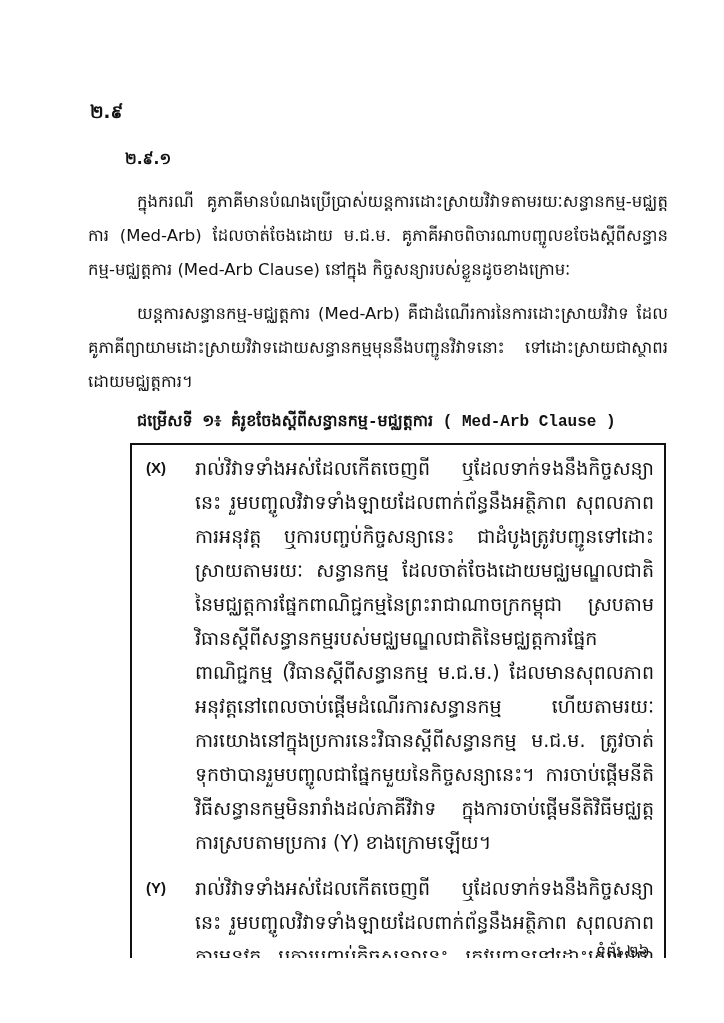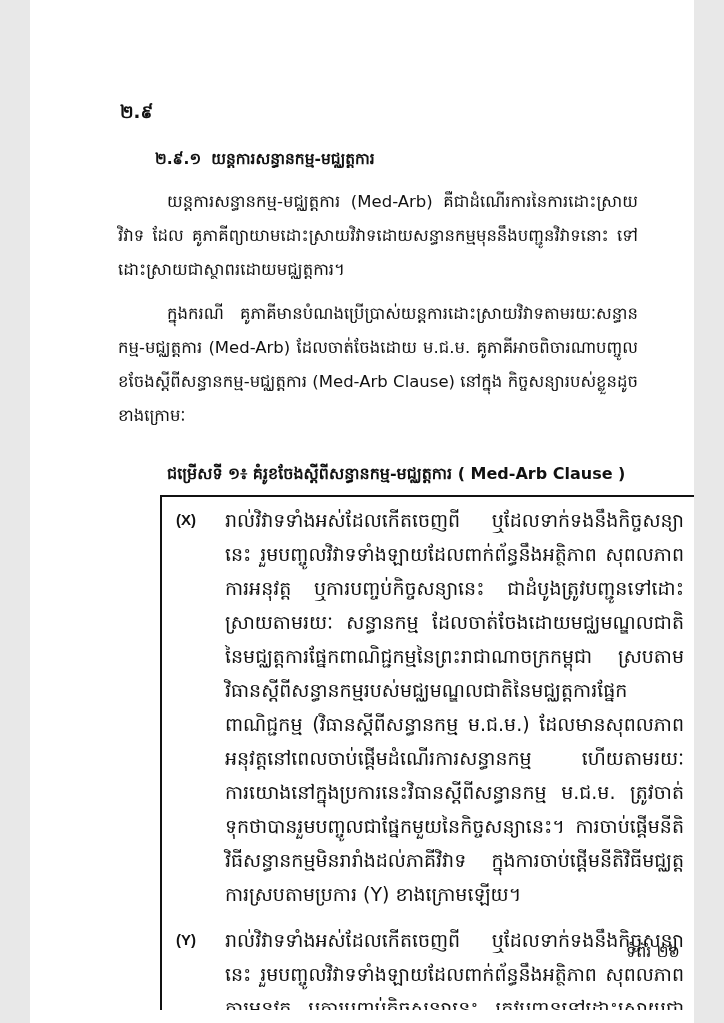--- a/index.html
+++ b/index.html
@@ -2,21 +2,21 @@
 <html><head>
 <meta charset="utf-8">
 <style>
   html, body {
     margin: 0;
     padding: 0;
     background: #e8e8e8;
   }
   .page {
     position: relative;
-    width: 664px;
+    width: 724px;
     height: 1023px;
     margin: 0 auto;
     background: #ffffff;
     color: #111111;
     font-family: "DejaVu Sans", sans-serif;
     box-sizing: border-box;
     padding: 95px 56px 0 88px;
     overflow: hidden;
   }
   .heading {
@@ -37,24 +37,25 @@
     margin-top: 14px;
   }
   .body-para {
     margin: 10px 0 0 0;
     font-size: 16.5px;
     line-height: 34px;
     text-align: justify;
     text-indent: 49px;
   }
   .option-heading {
-    margin: 26px 0 6px 49px;
+    margin: 8px 0 6px 49px;
     font-weight: bold;
     font-size: 16px;
     line-height: 30px;
+    font-family: Liberation Mono, monospace;
   }
   .clause-box {
     margin-left: 42px;
     width: 536px;
     height: 515px;
     border: 2px solid #111111;
     border-bottom: none;
     box-sizing: border-box;
     overflow: hidden;
     padding: 6px 10px 0 0;
@@ -88,26 +89,25 @@
 <body>
 
 <div class="page">
 
   <div class="heading">
     <span>២.៩</span>
   </div>
 
   <div class="subheading">
     <span>២.៩.១</span>
-    <span>យន្តការសន្ធានកម្ម-មជ្ឈត្តការ</span>
   </div>
 
+  <p class="body-para">ក្នុងករណី គូភាគីមានបំណងប្រើប្រាស់យន្តការដោះស្រាយវិវាទតាមរយៈសន្ធានកម្ម-មជ្ឈត្តការ (Med-Arb) ដែលចាត់ចែងដោយ ម.ជ.ម. គូភាគីអាចពិចារណាបញ្ចូលខចែងស្តីពីសន្ធានកម្ម-មជ្ឈត្តការ (Med-Arb Clause) នៅក្នុង កិច្ចសន្យារបស់ខ្លួនដូចខាងក្រោមៈ</p>
+
   <p class="body-para">យន្តការសន្ធានកម្ម-មជ្ឈត្តការ (Med-Arb) គឺជាដំណើរការនៃការដោះស្រាយវិវាទ ដែល គូភាគីព្យាយាមដោះស្រាយវិវាទដោយសន្ធានកម្មមុននឹងបញ្ជូនវិវាទនោះ ទៅដោះស្រាយជាស្ថាពរដោយមជ្ឈត្តការ។</p>
-
-  <p class="body-para">ក្នុងករណី គូភាគីមានបំណងប្រើប្រាស់យន្តការដោះស្រាយវិវាទតាមរយៈសន្ធានកម្ម-មជ្ឈត្តការ (Med-Arb) ដែលចាត់ចែងដោយ ម.ជ.ម. គូភាគីអាចពិចារណាបញ្ចូលខចែងស្តីពីសន្ធានកម្ម-មជ្ឈត្តការ (Med-Arb Clause) នៅក្នុង កិច្ចសន្យារបស់ខ្លួនដូចខាងក្រោមៈ</p>
 
   <div class="option-heading">ជម្រើសទី ១៖ គំរូខចែងស្តីពីសន្ធានកម្ម-មជ្ឈត្តការ ( Med-Arb Clause )</div>
 
   <div class="clause-box">
     <div class="clause-item">
       <div class="clause-label">(X)</div>
       <div class="clause-text">រាល់វិវាទទាំងអស់ដែលកើតចេញពី ឬដែលទាក់ទងនឹងកិច្ចសន្យានេះ រួមបញ្ចូលវិវាទទាំងឡាយដែលពាក់ព័ន្ធនឹងអត្ថិភាព សុពលភាព ការអនុវត្ត ឬការបញ្ចប់កិច្ចសន្យានេះ ជាដំបូងត្រូវបញ្ជូនទៅដោះស្រាយតាមរយៈ សន្ធានកម្ម ដែលចាត់ចែងដោយមជ្ឈមណ្ឌលជាតិនៃមជ្ឈត្តការផ្នែកពាណិជ្ជកម្មនៃព្រះរាជាណាចក្រកម្ពុជា ស្របតាមវិធានស្តីពីសន្ធានកម្មរបស់មជ្ឈមណ្ឌលជាតិនៃមជ្ឈត្តការផ្នែកពាណិជ្ជកម្ម (វិធានស្តីពីសន្ធានកម្ម ម.ជ.ម.) ដែលមានសុពលភាពអនុវត្តនៅពេលចាប់ផ្តើមដំណើរការសន្ធានកម្ម ហើយតាមរយៈការយោងនៅក្នុងប្រការនេះវិធានស្តីពីសន្ធានកម្ម ម.ជ.ម. ត្រូវចាត់ទុកថាបានរួមបញ្ចូលជាផ្នែកមួយនៃកិច្ចសន្យានេះ។ ការចាប់ផ្តើមនីតិវិធីសន្ធានកម្មមិនរារាំងដល់ភាគីវិវាទ ក្នុងការចាប់ផ្តើមនីតិវិធីមជ្ឈត្តការស្របតាមប្រការ (Y) ខាងក្រោមឡើយ។</div>
     </div>
     <div class="clause-item">
       <div class="clause-label">(Y)</div>

